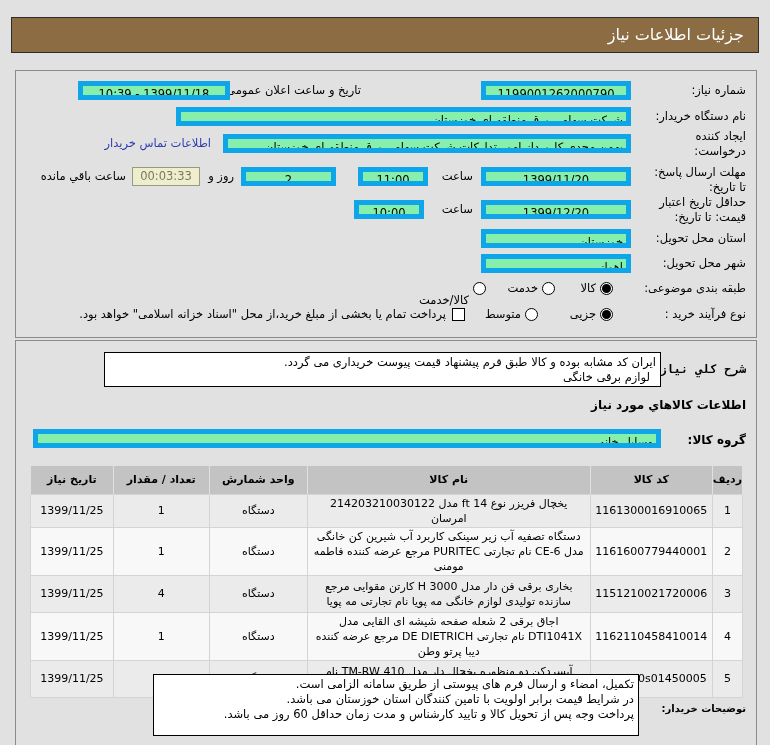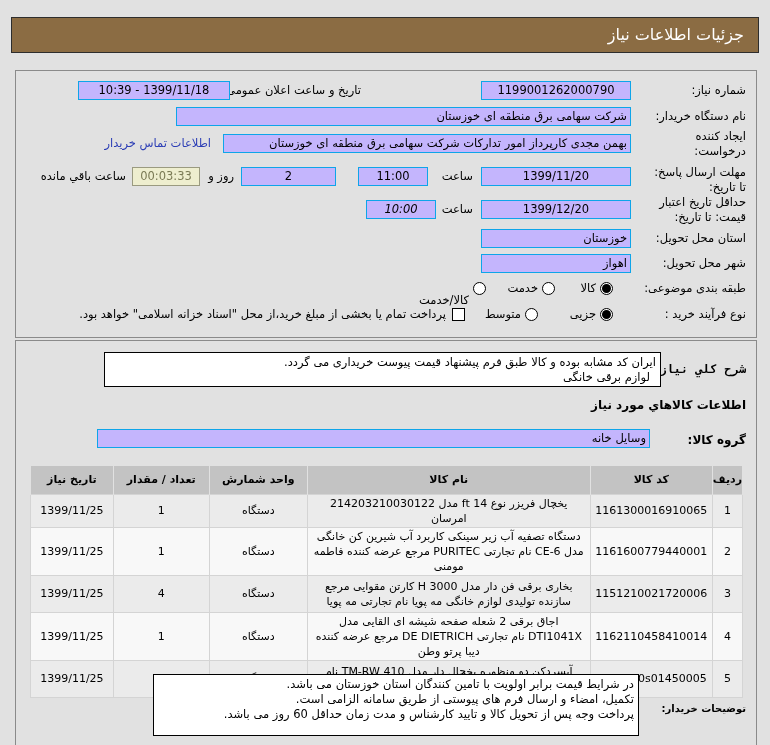--- a/index.html
+++ b/index.html
@@ -11,21 +11,21 @@
     color: #fff; font-size: 16px; line-height: 34px; padding-right: 14px;
   }
   .panel {
     position: absolute; left: 15px; width: 742px;
     border: 1px solid #8a8a8a; background: #e1e1e1;
   }
   .p1 { top: 70px; height: 268px; }
   .p2 { top: 340px; height: 405px; border-bottom: none; }
   .lbl { position: absolute; font-size: 11.5px; white-space: nowrap; line-height: 15px; }
   .box {
-    position: absolute; background: #c4b5fd; border: 1px solid #0ea5e9;
+    position: absolute; background: #86efac; border: 5px solid #0ea5e9;
     height: 19px; line-height: 17px; font-size: 11.5px; white-space: nowrap; overflow: hidden;
   }
   .center { text-align: center; }
   .rt { text-align: right; padding-right: 3px; }
   .timer { background: #eeeecf; border: 1px solid #9a9a80; color: #7a7a55; text-align: center; }
   .link { color: #2b3db5; }
   .radio {
     position: absolute; width: 13px; height: 13px; border-radius: 50%;
     border: 1px solid #000; background: #fff;
   }
@@ -82,21 +82,21 @@
   <span class="lbl" style="right:283px; top:98px;">ساعت</span>
   <div class="box center" style="right:328px; top:96px; width:70px;">11:00</div>
   <div class="box center" style="right:420px; top:96px; width:95px;">2</div>
   <span class="lbl" style="right:522px; top:98px;">روز و</span>
   <div class="box timer" style="right:556px; top:96px; width:68px;">00:03:33</div>
   <span class="lbl" style="right:630px; top:98px;">ساعت باقي مانده</span>
 
   <span class="lbl" style="right:10px; top:124px;"><span>حداقل تاریخ اعتبار</span><br><span>قیمت: تا تاریخ:</span></span>
   <div class="box center" style="right:125px; top:129px; width:150px;margin-left:21px;">1399/12/20</div>
   <span class="lbl" style="right:283px; top:131px;">ساعت</span>
-  <div class="box center" style="right:320px; top:129px; width:70px;font-style:italic;">10:00</div>
+  <div class="box center" style="right:332px; top:129px; width:70px;">10:00</div>
 
   <span class="lbl" style="right:10px; top:160px;">استان محل تحویل:</span>
   <div class="box rt" style="right:125px; top:158px; width:150px;">خوزستان</div>
 
   <span class="lbl" style="right:10px; top:185px;">شهر محل تحویل:</span>
   <div class="box rt" style="right:125px; top:183px; width:150px;">اهواز</div>
 
   <span class="lbl" style="right:10px; top:210px;">طبقه بندی موضوعی:</span>
   <span class="radio on" style="right:143px; top:211px;"></span>
   <span class="lbl" style="right:160px; top:210px;">کالا</span>
@@ -119,21 +119,21 @@
 <div class="panel p2">
   <span class="lbl bold" style="right:10px; top:22px; font-size:12px;font-family:Liberation Mono, monospace;">شرح کلي نیاز:</span>
   <div class="desc" style="right:95px; top:11px; width:557px; height:35px;">
     <div>ایران کد مشابه بوده و کالا طبق فرم پیشنهاد قیمت پیوست خریداری می گردد.</div>
     <div style="padding-right:6px;">لوازم برقی خانگی</div>
   </div>
 
   <span class="lbl bold" style="right:10px; top:57px; font-size:12px;">اطلاعات کالاهاي مورد نیاز</span>
 
   <span class="lbl bold" style="right:10px; top:92px; font-size:12px;">گروه کالا:</span>
-  <div class="box rt" style="right:106px; top:88px; width:553px;margin-left:44px;">وسایل خانه</div>
+  <div class="box rt" style="right:95px; top:88px; width:628px;margin-left:44px;">وسایل خانه</div>
 
   <table class="goods">
     <thead>
       <tr>
         <th style="width:24px;">ردیف</th>
         <th style="width:122px;">کد کالا</th>
         <th style="width:283px;">نام کالا</th>
         <th style="width:98px;">واحد شمارش</th>
         <th style="width:96px;">تعداد / مقدار</th>
         <th>تاریخ نیاز</th>
@@ -178,17 +178,17 @@
           <td>آبسردکن دو منظوره یخچال دار مدل TM-RW 410 نام تجارتی ایستکول مرجع عرضه کننده مهران پیرمرادیان</td>
           <td>دستگاه</td>
           <td>1</td>
           <td>1399/11/25</td>
         </tr>
       </tbody>
   </table>
 
   <span class="lbl bold" style="right:10px; top:360px; font-size:10px;">توضیحات خریدار:</span>
   <div class="desc" style="right:117px; top:333px; width:486px; height:62px;">
+    <div>تکمیل، امضاء و ارسال فرم های پیوستی از طریق سامانه الزامی است.</div>
     <div>در شرایط  قیمت برابر اولویت با تامین کنندگان استان خوزستان می باشد.</div>
-    <div>تکمیل، امضاء و ارسال فرم های پیوستی از طریق سامانه الزامی است.</div>
     <div>پرداخت وجه پس از تحویل کالا و تایید کارشناس و مدت زمان حداقل 60 روز می باشد.</div>
   </div>
 </div>
 
 </body></html>

